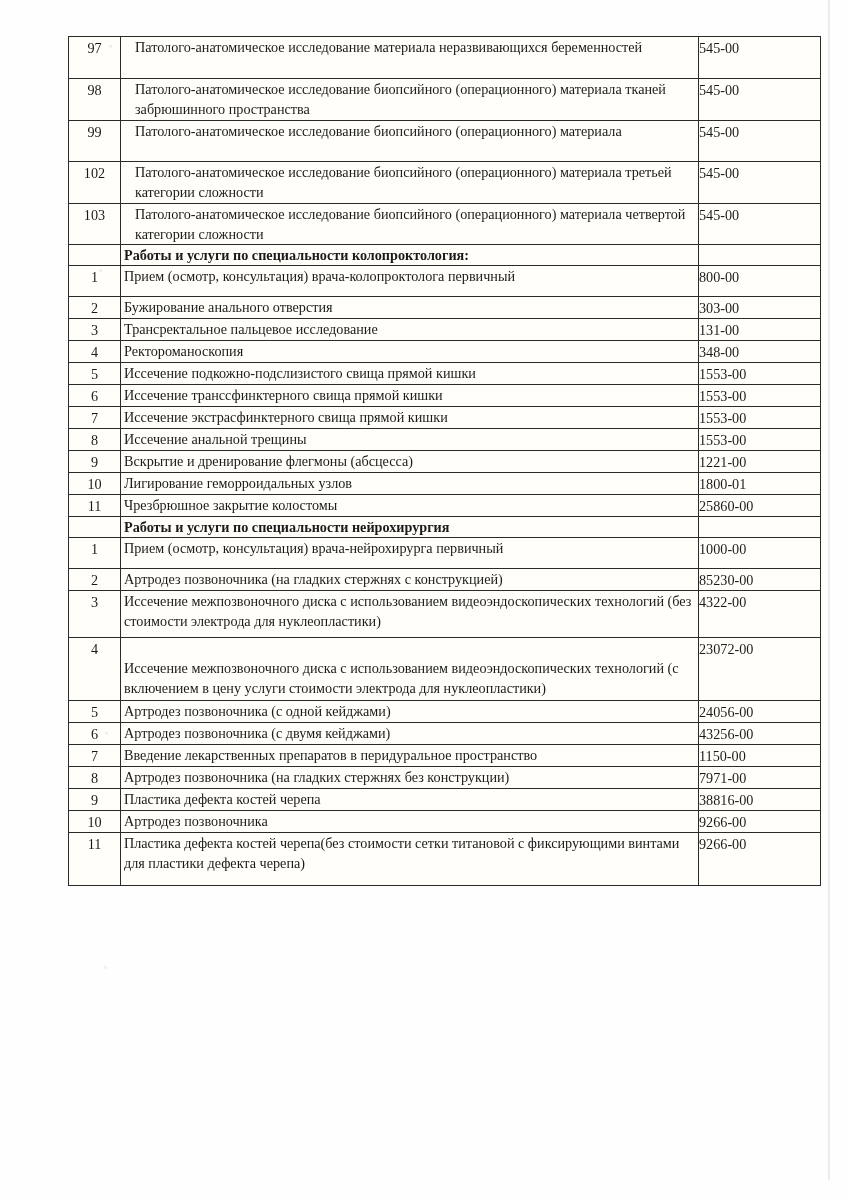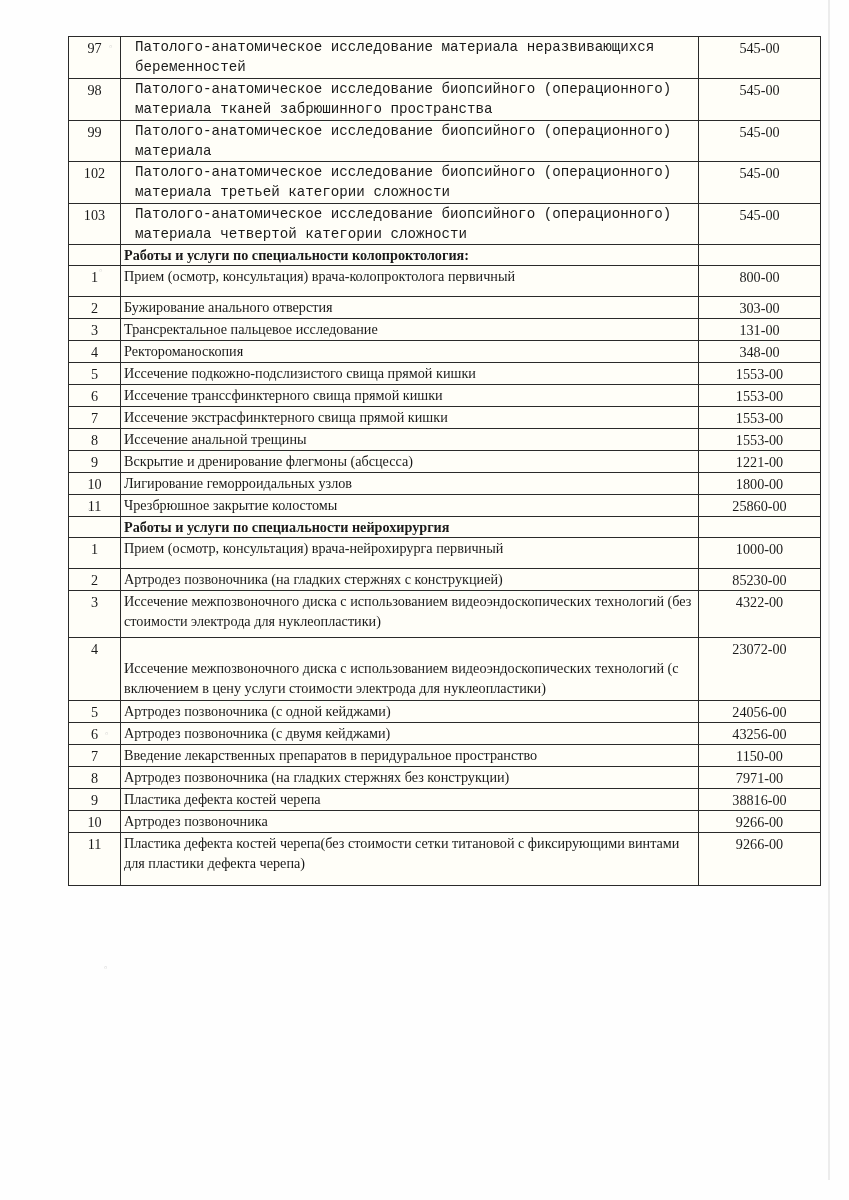--- a/index.html
+++ b/index.html
@@ -51,24 +51,23 @@
   td.num {
     text-align: center;
     padding-top: 1px !important;
   }
   td.name {
     padding-left: 3px !important;
     padding-right: 2px !important;
   }
   td.name.indent {
     padding-left: 14px !important;
-    font-family: Liberation Mono, monospace;
   }
   td.price {
-    text-align: center;
+    text-align: left;
     padding-top: 1px !important;
   }
   tr.section td.name {
     font-weight: bold;
   }
   .spacer-top { display: block; height: 20px; }
   .scan-mark {
     position: absolute;
     color: #b9b9b9;
     font-size: 9px;
@@ -161,21 +160,21 @@
         <td class="price">1553-00</td>
       </tr>
       <tr style="height:20px">
         <td class="num">9</td>
         <td class="name">Вскрытие и дренирование флегмоны (абсцесса)</td>
         <td class="price">1221-00</td>
       </tr>
       <tr style="height:21px">
         <td class="num">10</td>
         <td class="name">Лигирование геморроидальных узлов</td>
-        <td class="price">1800-00</td>
+        <td class="price">1800-01</td>
       </tr>
       <tr style="height:20px">
         <td class="num">11</td>
         <td class="name">Чрезбрюшное закрытие колостомы</td>
         <td class="price">25860-00</td>
       </tr>
 
       <tr class="section" style="height:21px">
         <td class="num"></td>
         <td class="name">Работы и услуги по специальности нейрохирургия</td>

